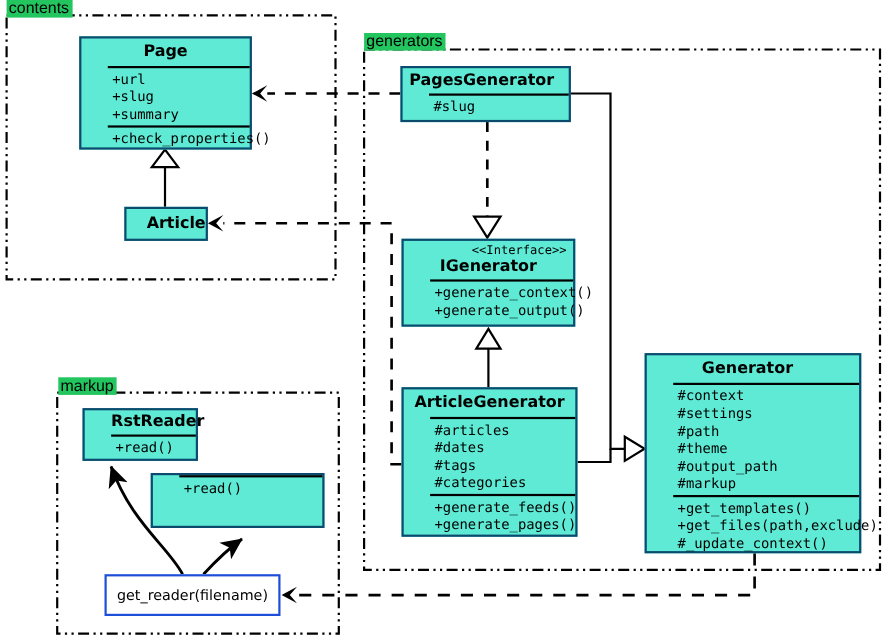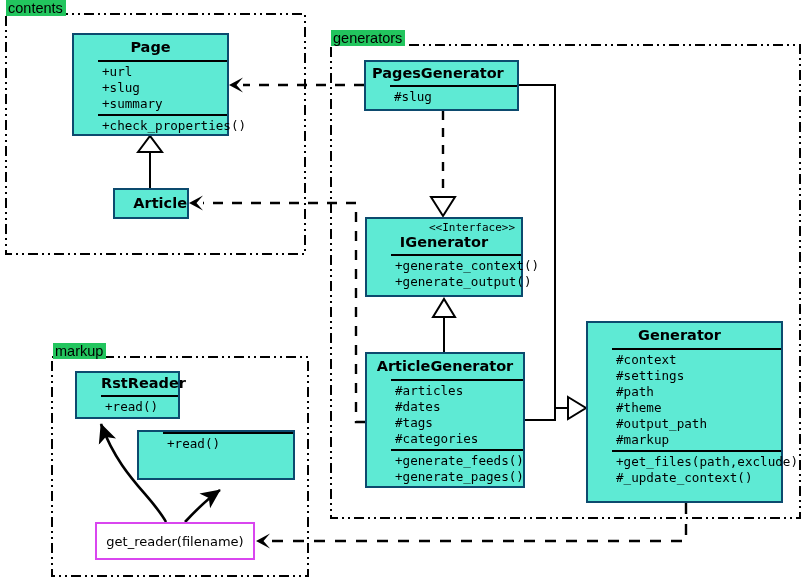--- a/index.html
+++ b/index.html
@@ -62,21 +62,21 @@
     white-space: nowrap;
     margin-left: 24px;
   }
   .uml-compartment div {
     white-space: nowrap;
   }
   
   .plain-box {
     position: absolute;
     box-sizing: border-box;
-    border: 2px solid #d946ef;
+    border: 2px solid #1d4ed8;
     background: #ffffff;
     z-index: 5;
     display: flex;
     align-items: center;
     justify-content: center;
   }
   .plain-box-label {
     font-family: "DejaVu Sans", sans-serif;
     font-size: 13px;
     color: #000000;
@@ -218,20 +218,21 @@
     <div class="uml-name" style="padding:4px 16px 5px 6px;">Generator</div>
     <div class="uml-compartment uml-sep">
       <div>#context</div>
       <div>#settings</div>
       <div>#path</div>
       <div>#theme</div>
       <div>#output_path</div>
       <div>#markup</div>
     </div>
     <div class="uml-compartment uml-sep">
+      <div>+get_templates()</div>
       <div>+get_files(path,exclude)</div>
       <div>#_update_context()</div>
     </div>
   </div>
 
   <div class="uml-box" style="left:75px; top:371px; width:105px; height:48px;">
     <div class="uml-name" style="padding:2px 6px 4px 24px;">RstReader</div>
     <div class="uml-compartment uml-sep">
       <div>+read()</div>
     </div>

